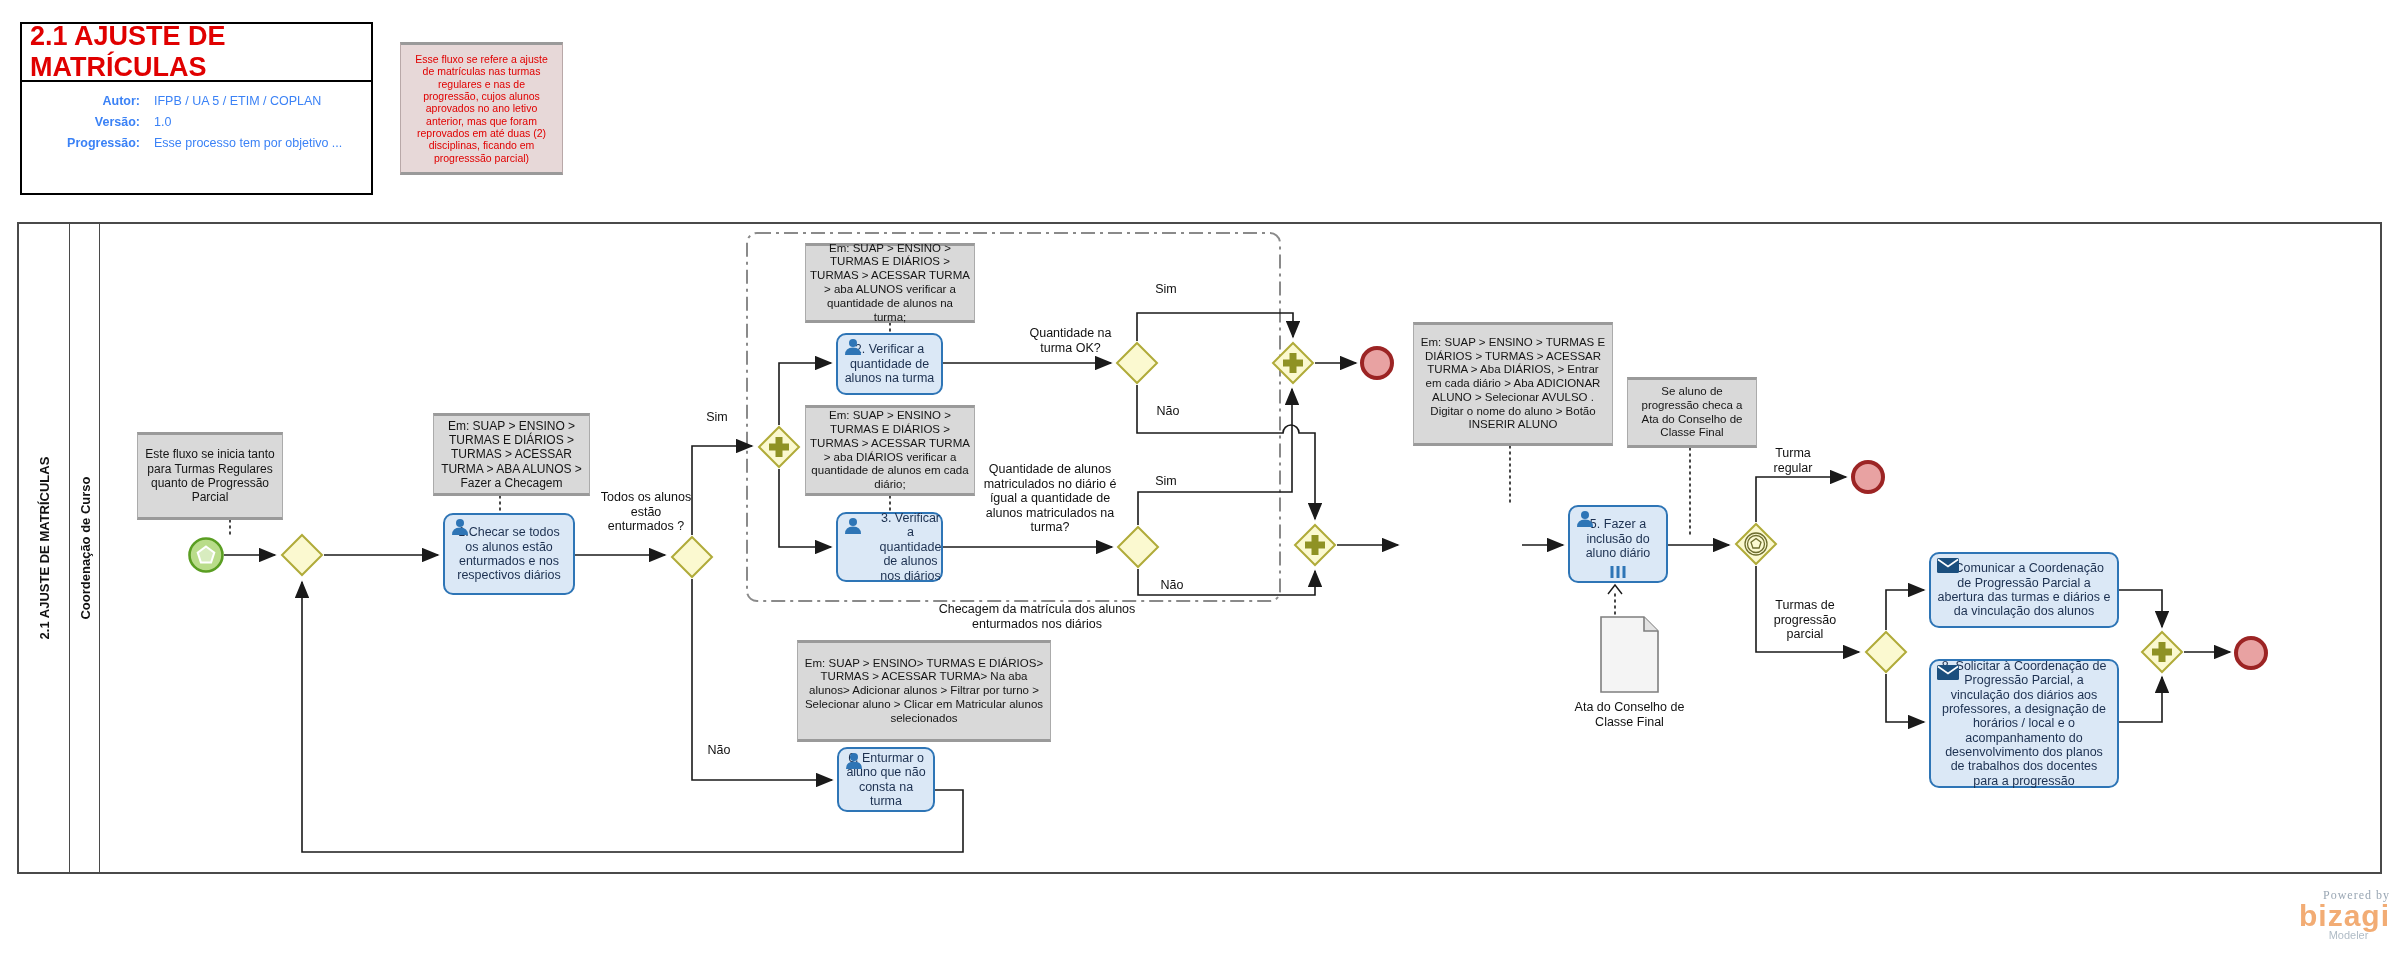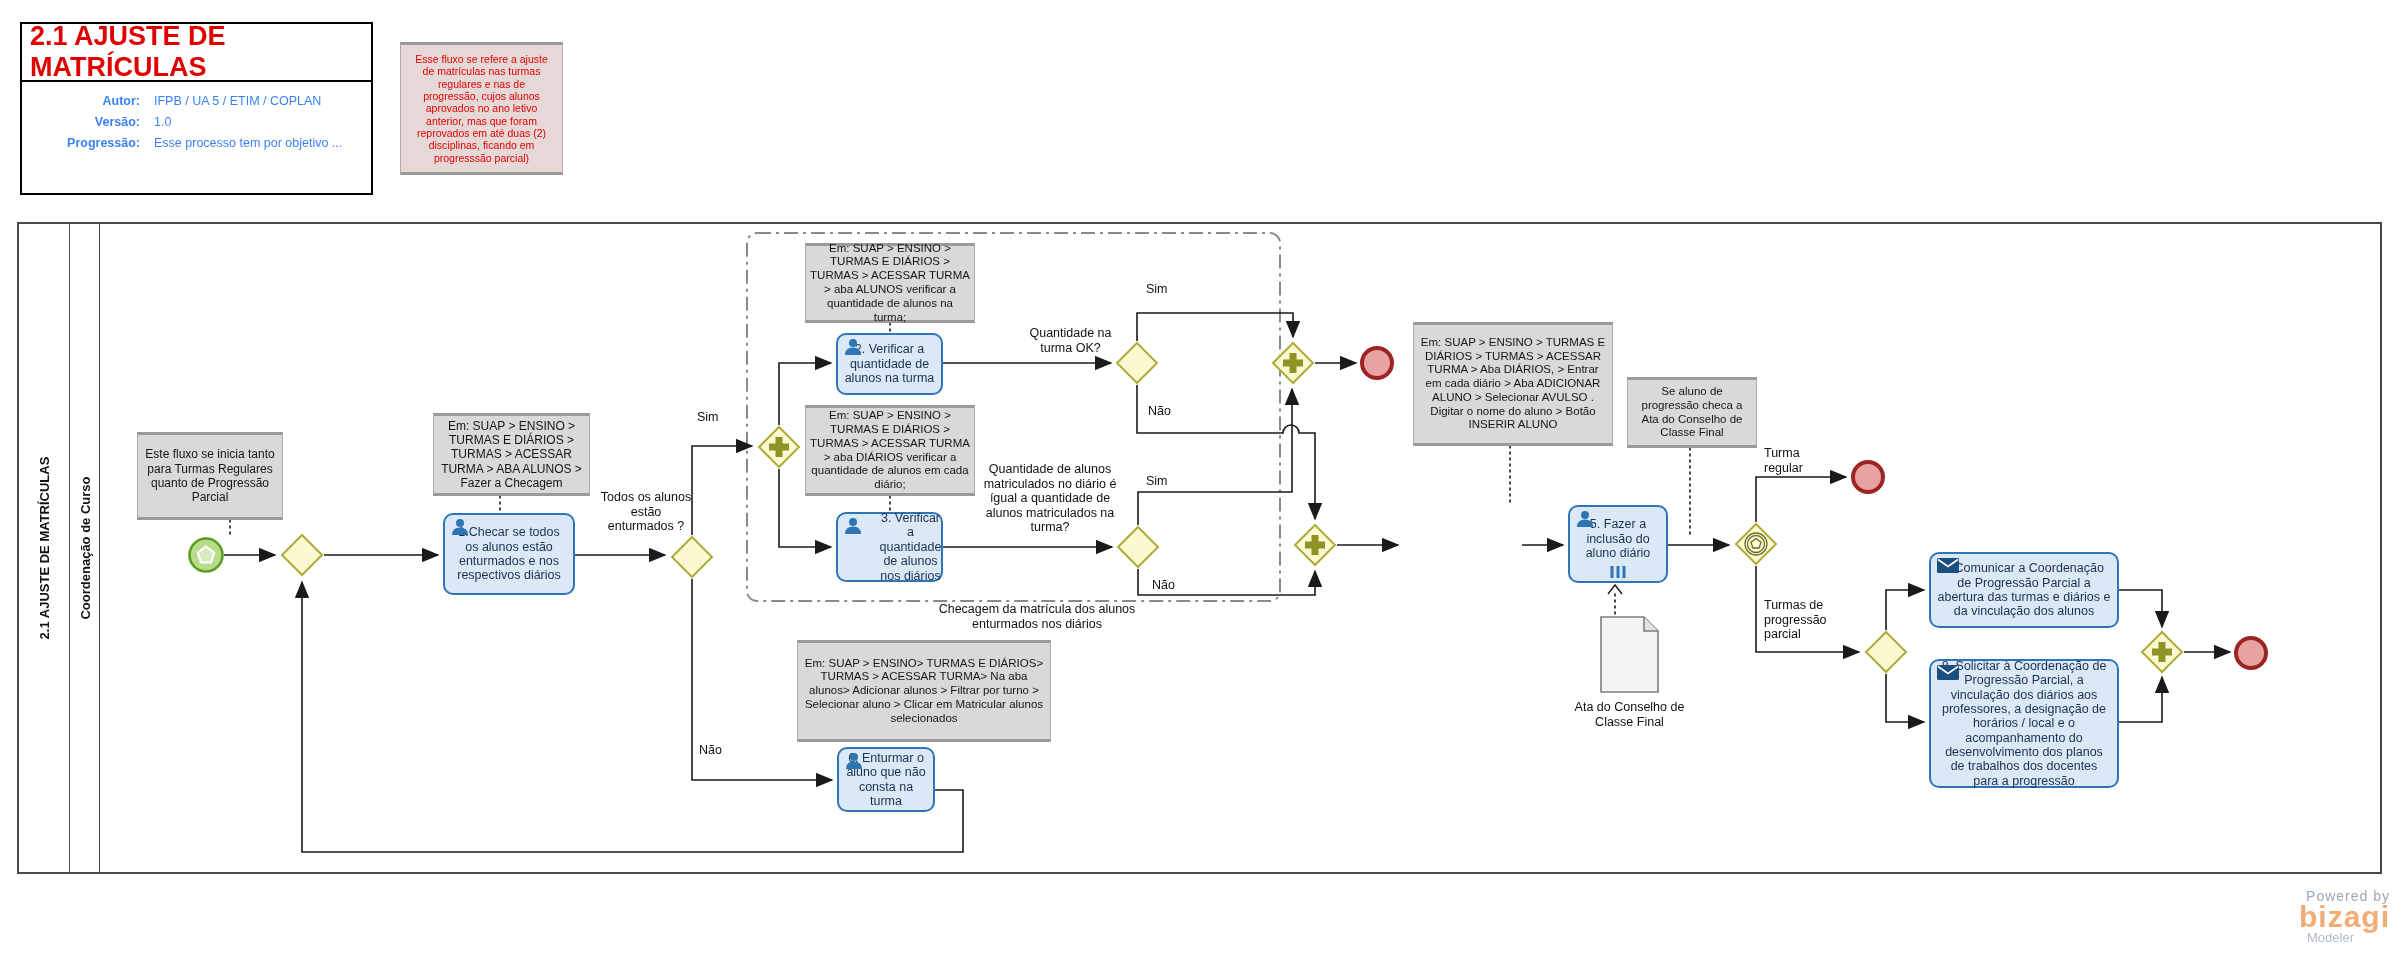--- a/index.html
+++ b/index.html
@@ -31,27 +31,27 @@
   .mi-marker i{display:block;width:3px;height:12px;background:#2e75b6;}
   .annotation{position:absolute;background:#d9d9d9;border:1px solid #ababab;border-top:3px solid #9a9a9a;
               border-bottom:3px solid #9a9a9a;box-sizing:border-box;color:#151515;font-size:11.5px;
               line-height:1.2;text-align:center;display:flex;align-items:center;justify-content:center;
               padding:2px 4px;}
   .gw{position:absolute;width:44px;height:44px;}
   .event{position:absolute;}
   .end-event{border-radius:50%;background:#e8a2a2;border:4px solid #9c2424;box-sizing:border-box;
              width:34px;height:34px;}
   .label{position:absolute;font-size:12.5px;color:#111;text-align:center;line-height:1.16;}
-  .label.left{text-align:left;}
+  .label.left{text-align:center;}
   .conn{position:absolute;left:0;top:0;pointer-events:none;}
   
   .brand{position:absolute;left:2255px;top:888px;width:135px;text-align:right;}
-  .brand .pw{font-size:14px;color:#9aa7b4;letter-spacing:1px;}
+  .brand .pw{font-size:12px;color:#9aa7b4;letter-spacing:1px;font-family:Liberation Serif, serif;}
   .brand .bz{font-size:30px;color:#f2ac74;font-weight:bold;line-height:26px;letter-spacing:1px;}
-  .brand .md{font-size:13px;color:#b0bcc6;text-align:left;padding-left:52px;}
+  .brand .md{font-size:11px;color:#b0bcc6;text-align:center;padding-left:52px;}
 </style>
 </head>
 <body>
 
 <div id="stage">
 
   <svg class="conn" width="2404" height="967">
     <defs>
       <marker id="arr" markerWidth="11" markerHeight="9" refX="10" refY="4.5" orient="auto">
         <path d="M0,0 L11,4.5 L0,9 z" fill="#1a1a1a"></path>

